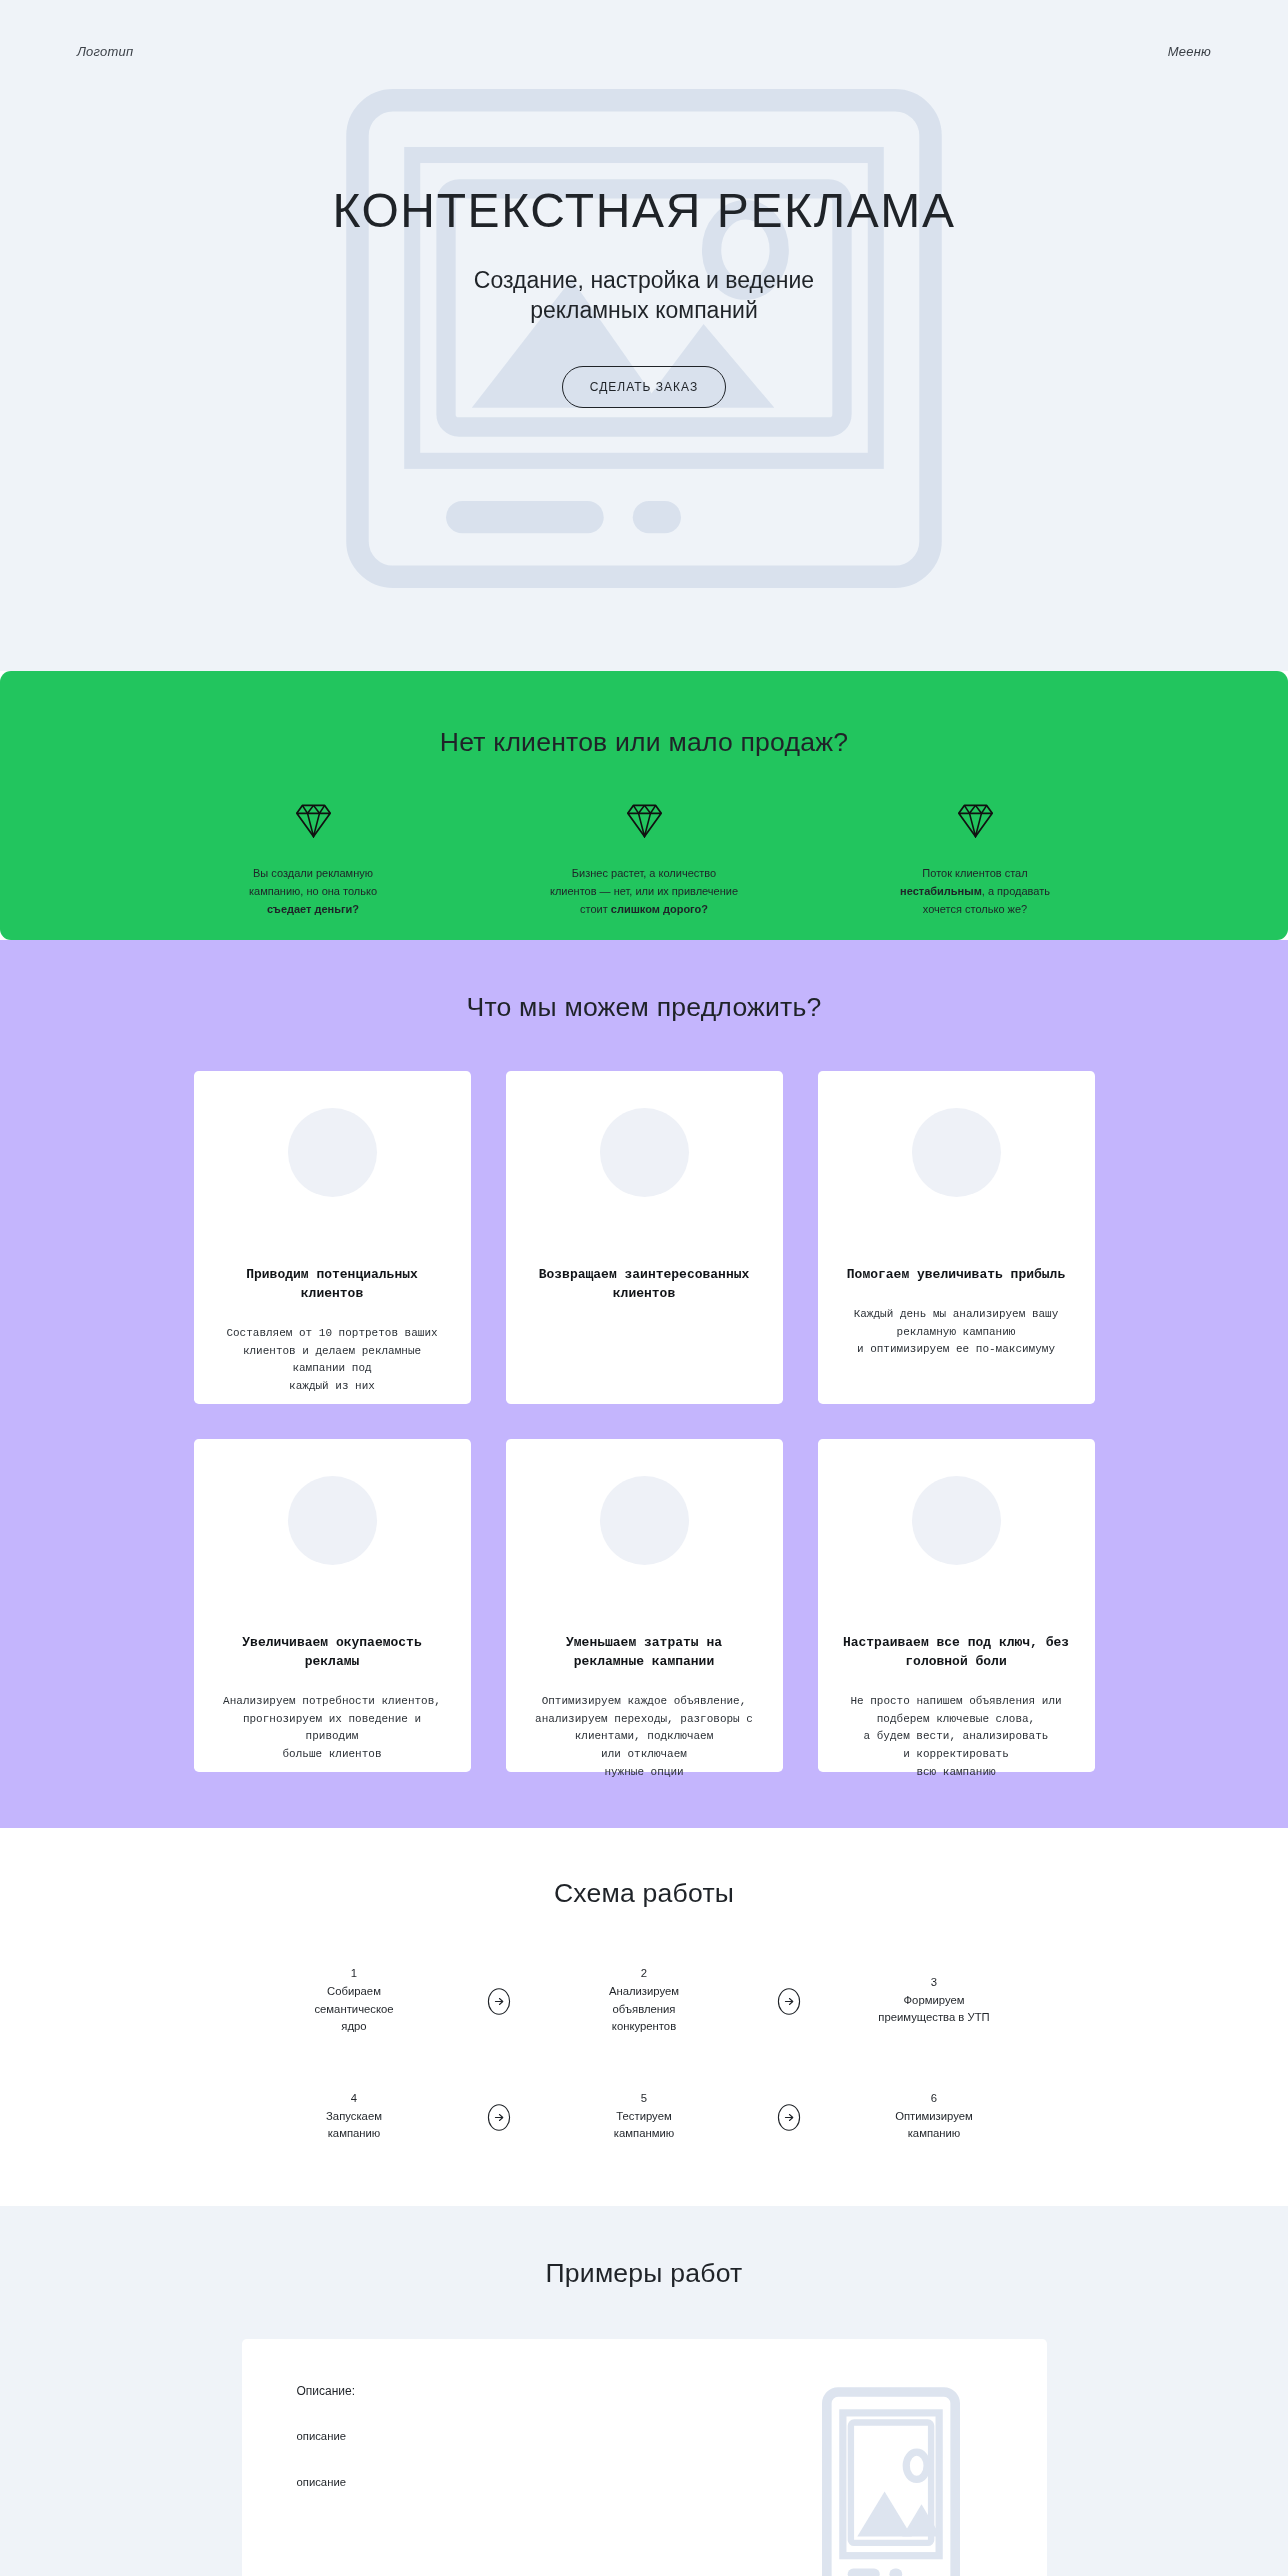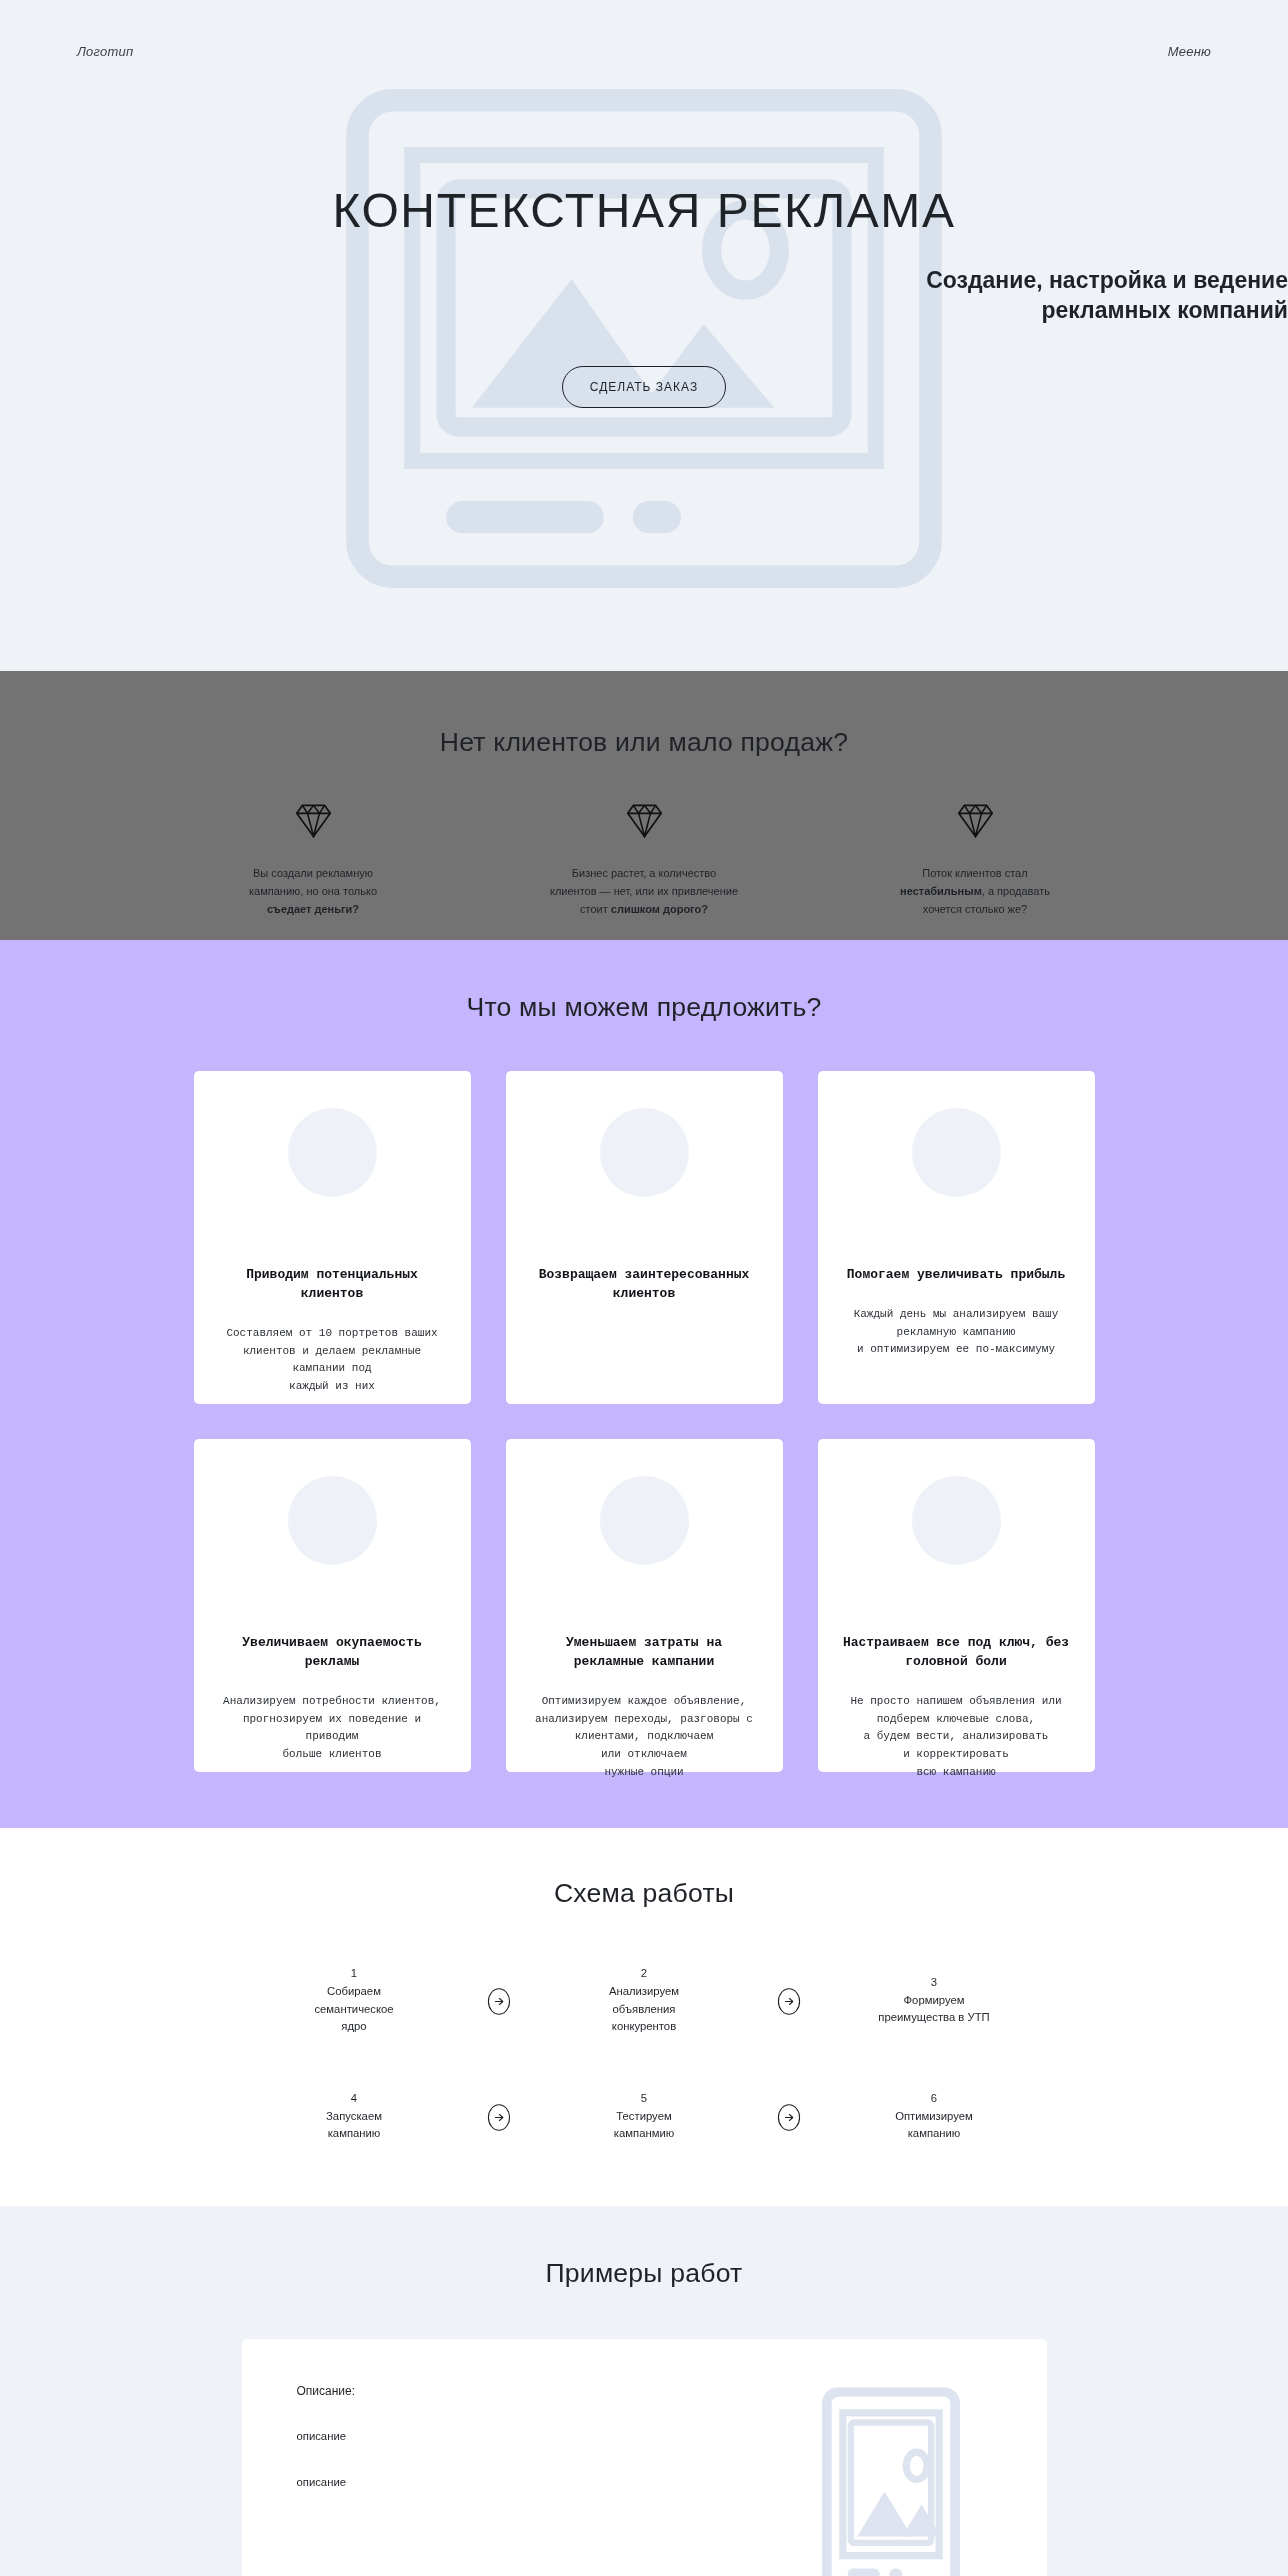--- a/index.html
+++ b/index.html
@@ -57,44 +57,44 @@
   .hero-title {
     font-size: 48px;
     font-weight: 400;
     letter-spacing: 1.6px;
     color: #1f2328;
     line-height: 1.1;
   }
   .hero-sub {
     margin-top: 27px;
     font-size: 23px;
-    font-weight: 700;
+    font-weight: 400;
     color: #1f2328;
     line-height: 1.32;
-    text-align: right;
   }
   .hero-btn {
     margin-top: 40px;
     display: inline-block;
     border: 1.2px solid #1f2328;
     background: transparent;
     border-radius: 32px;
     padding: 13px 27px;
     font-size: 12px;
     letter-spacing: 1px;
     color: #1f2328;
     font-family: inherit;
     cursor: pointer;
   }
 
   
   .problems {
-    background: #737373;
+    background: #22c55e;
     padding: 56px 0 48px;
     height: 269px;
+    border-radius: 11px;
   }
   .sec-title {
     text-align: center;
     font-size: 26.6px;
     font-weight: 400;
     color: #1f2328;
     letter-spacing: 0.2px;
   }
   .problems-row {
     display: flex;

